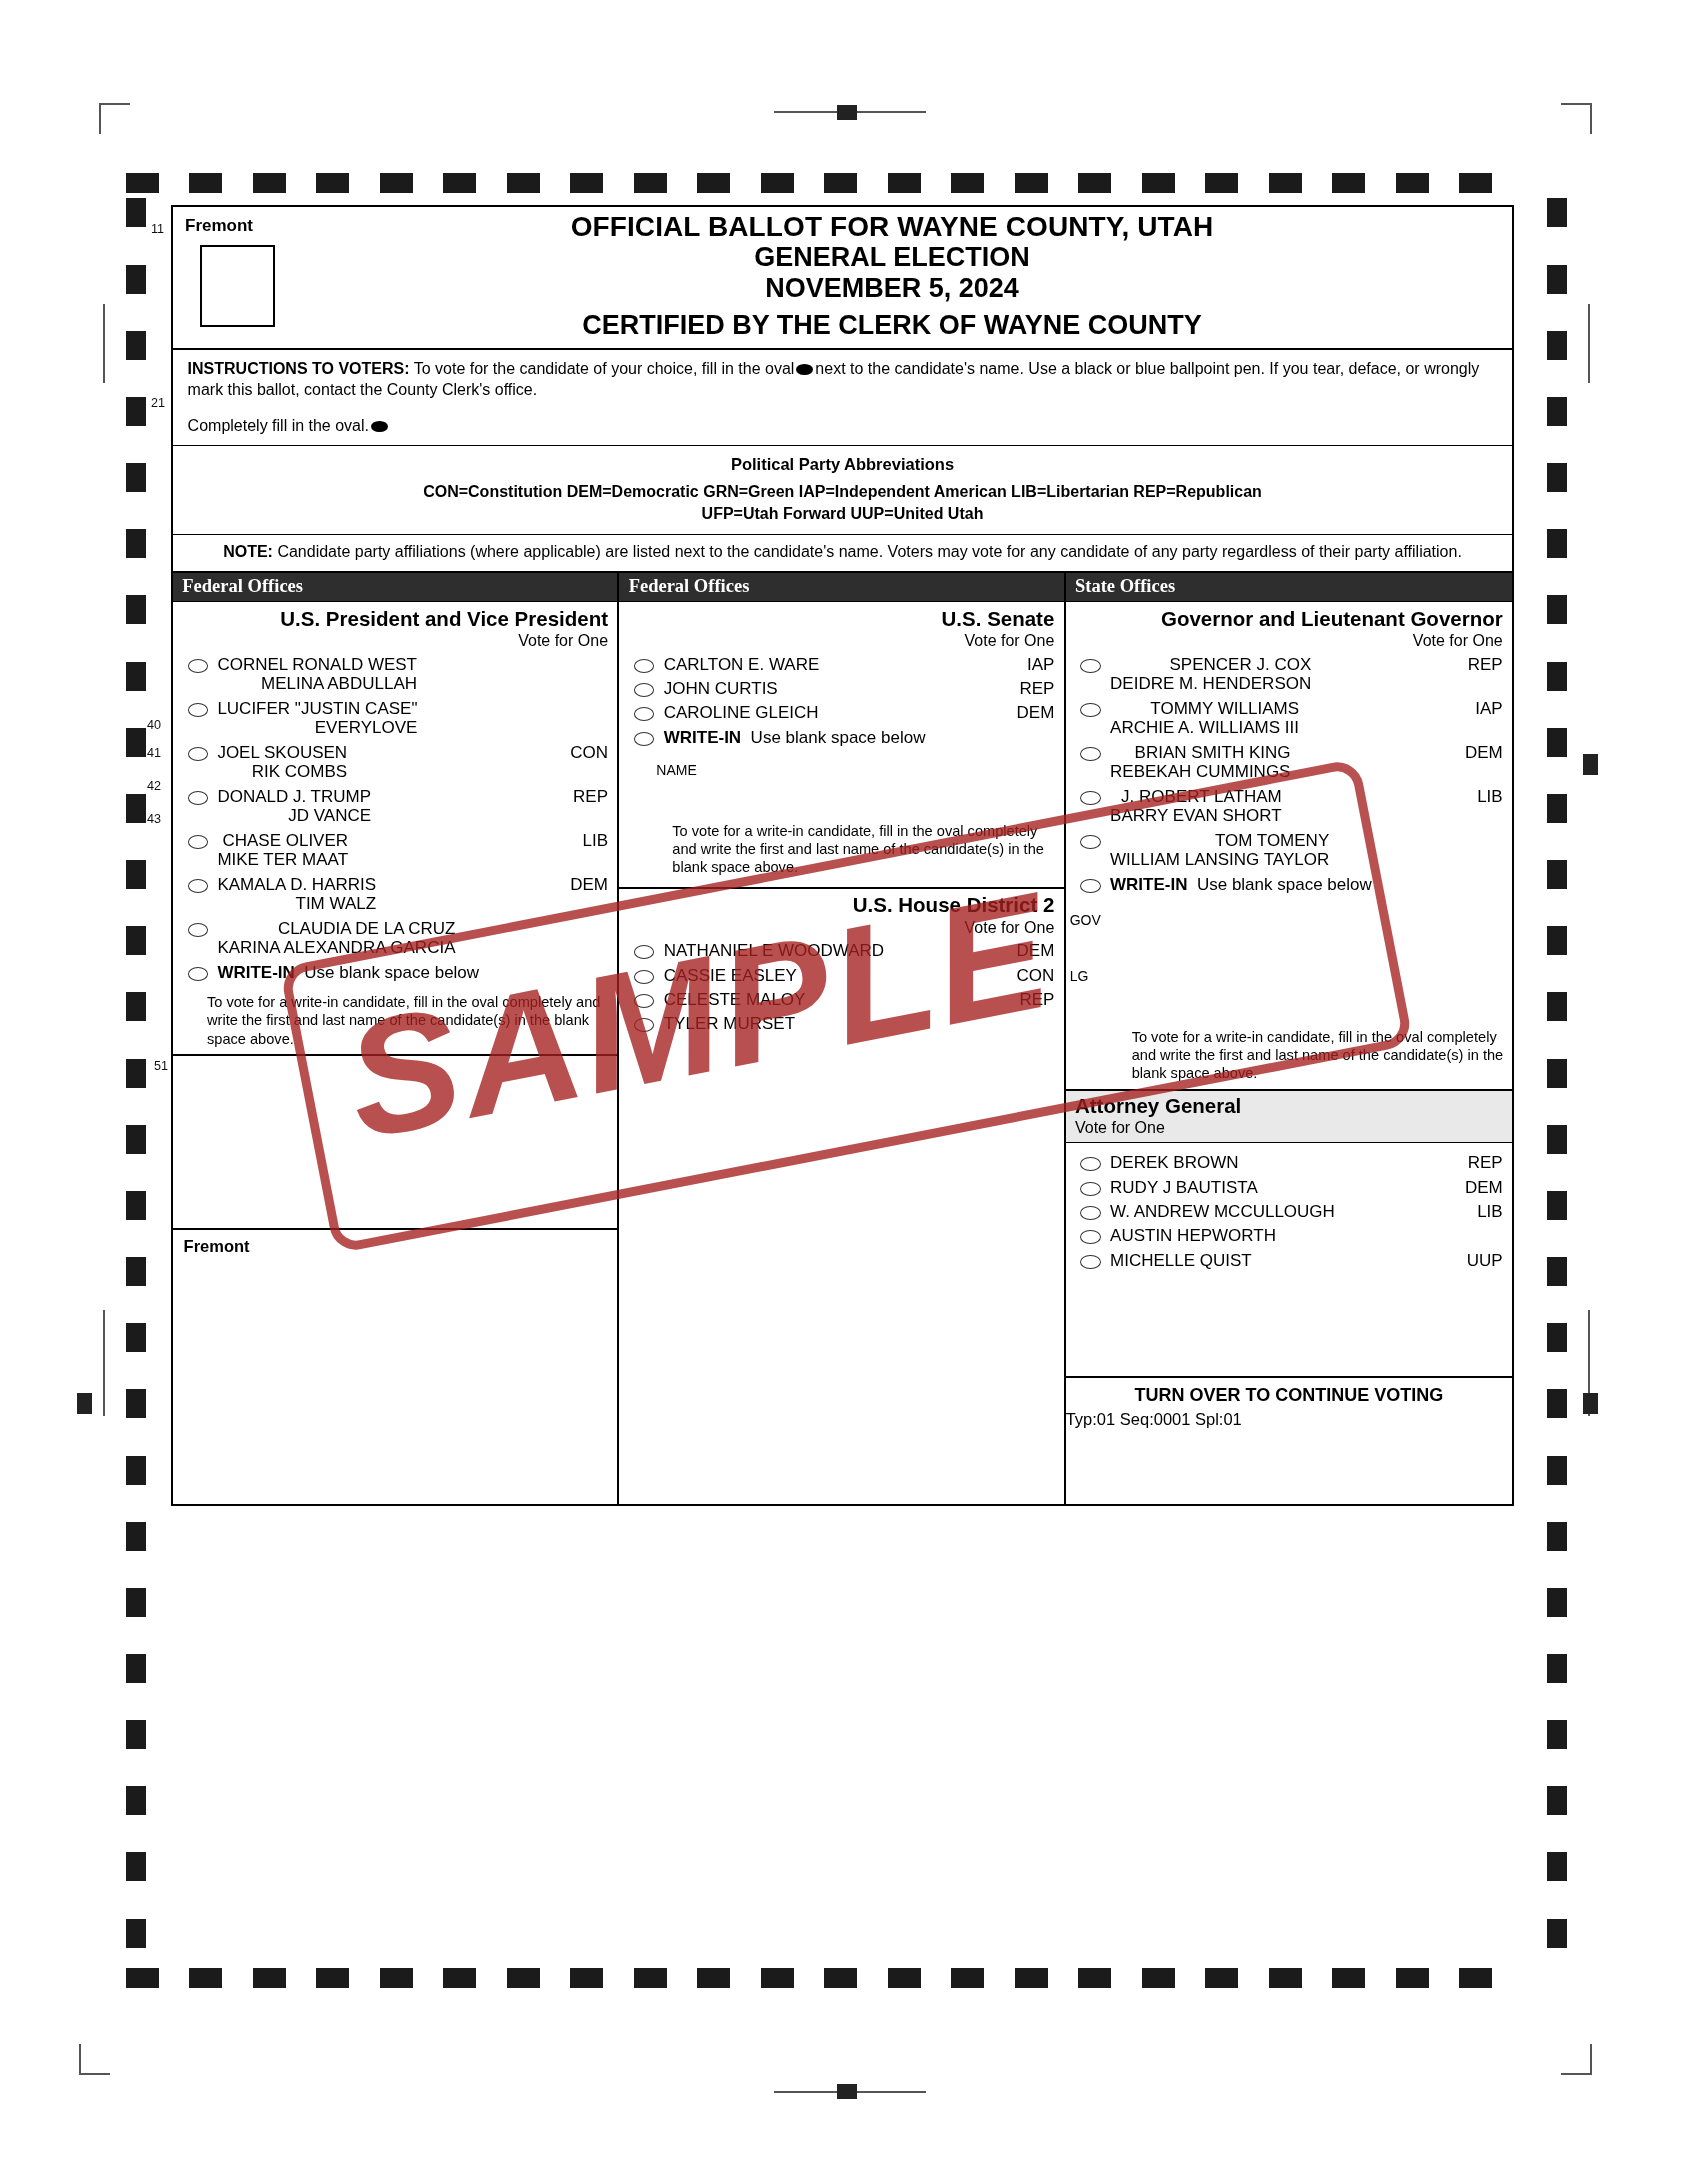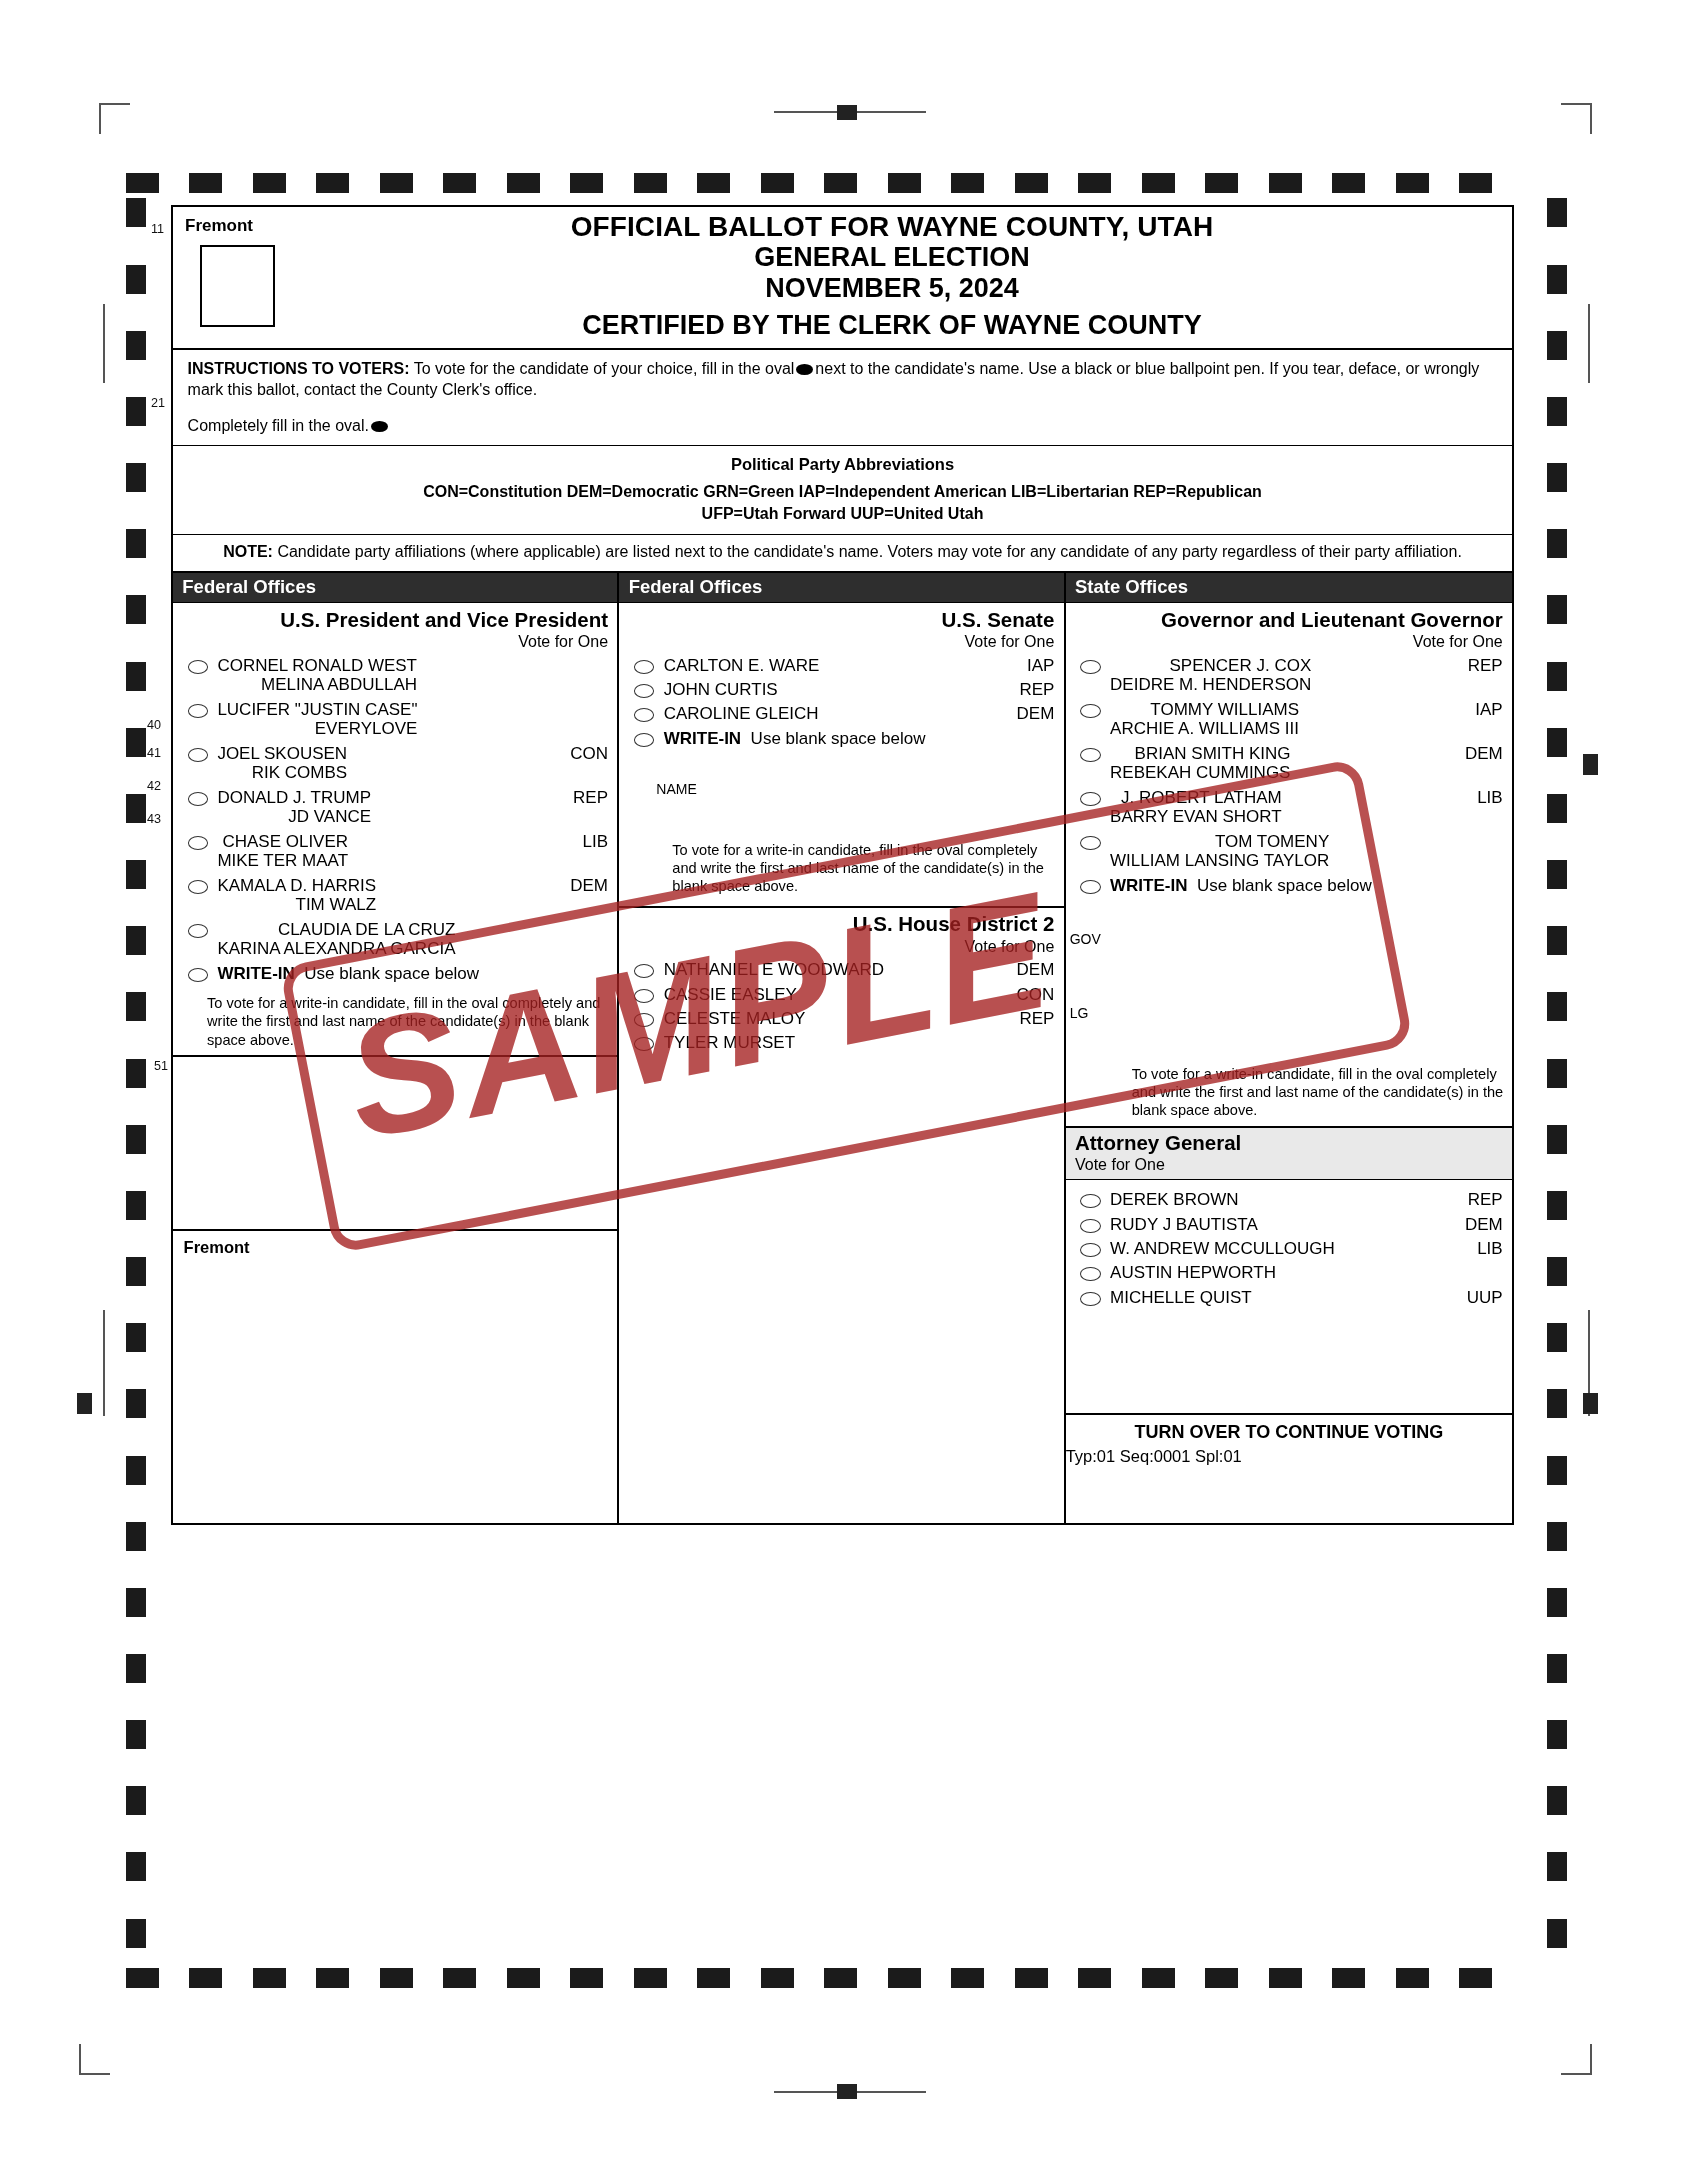--- a/index.html
+++ b/index.html
@@ -167,20 +167,21 @@
   .col.c1 { border-right: 2px solid #000; }
   .col.c2 { border-right: 2px solid #000; }
 
   .secbar {
     background: #2e2e2e;
     color: #fff;
     font-size: 18.5px;
     font-weight: bold;
     padding: 3.3px 9.3px 4.6px 9.3px;
     border-bottom: 1.3px solid #000;
+    font-family: Liberation Serif, serif;
   }
 
   .contest {
     border-bottom: 2px solid #000;
     padding: 5.3px 9.3px 6.6px 9.3px;
     text-align: right;
   }
   .contest.nb { border-bottom: none; }
   .contest-title {
     font-size: 20.5px;
@@ -222,21 +223,20 @@
     white-space: nowrap;
   }
   .writein-label { font-weight: bold; }
 
   .blankbox {
     position: relative;
   }
   .blank-tag {
     font-size: 14px;
     padding-left: 4px;
-    margin-top: 18px;
   }
   .blank-space {
     height: 40px;
   }
 
   .wi-help {
     font-size: 14.6px;
     line-height: 1.25;
     padding: 4px 6.6px 6.6px 34px;
   }

